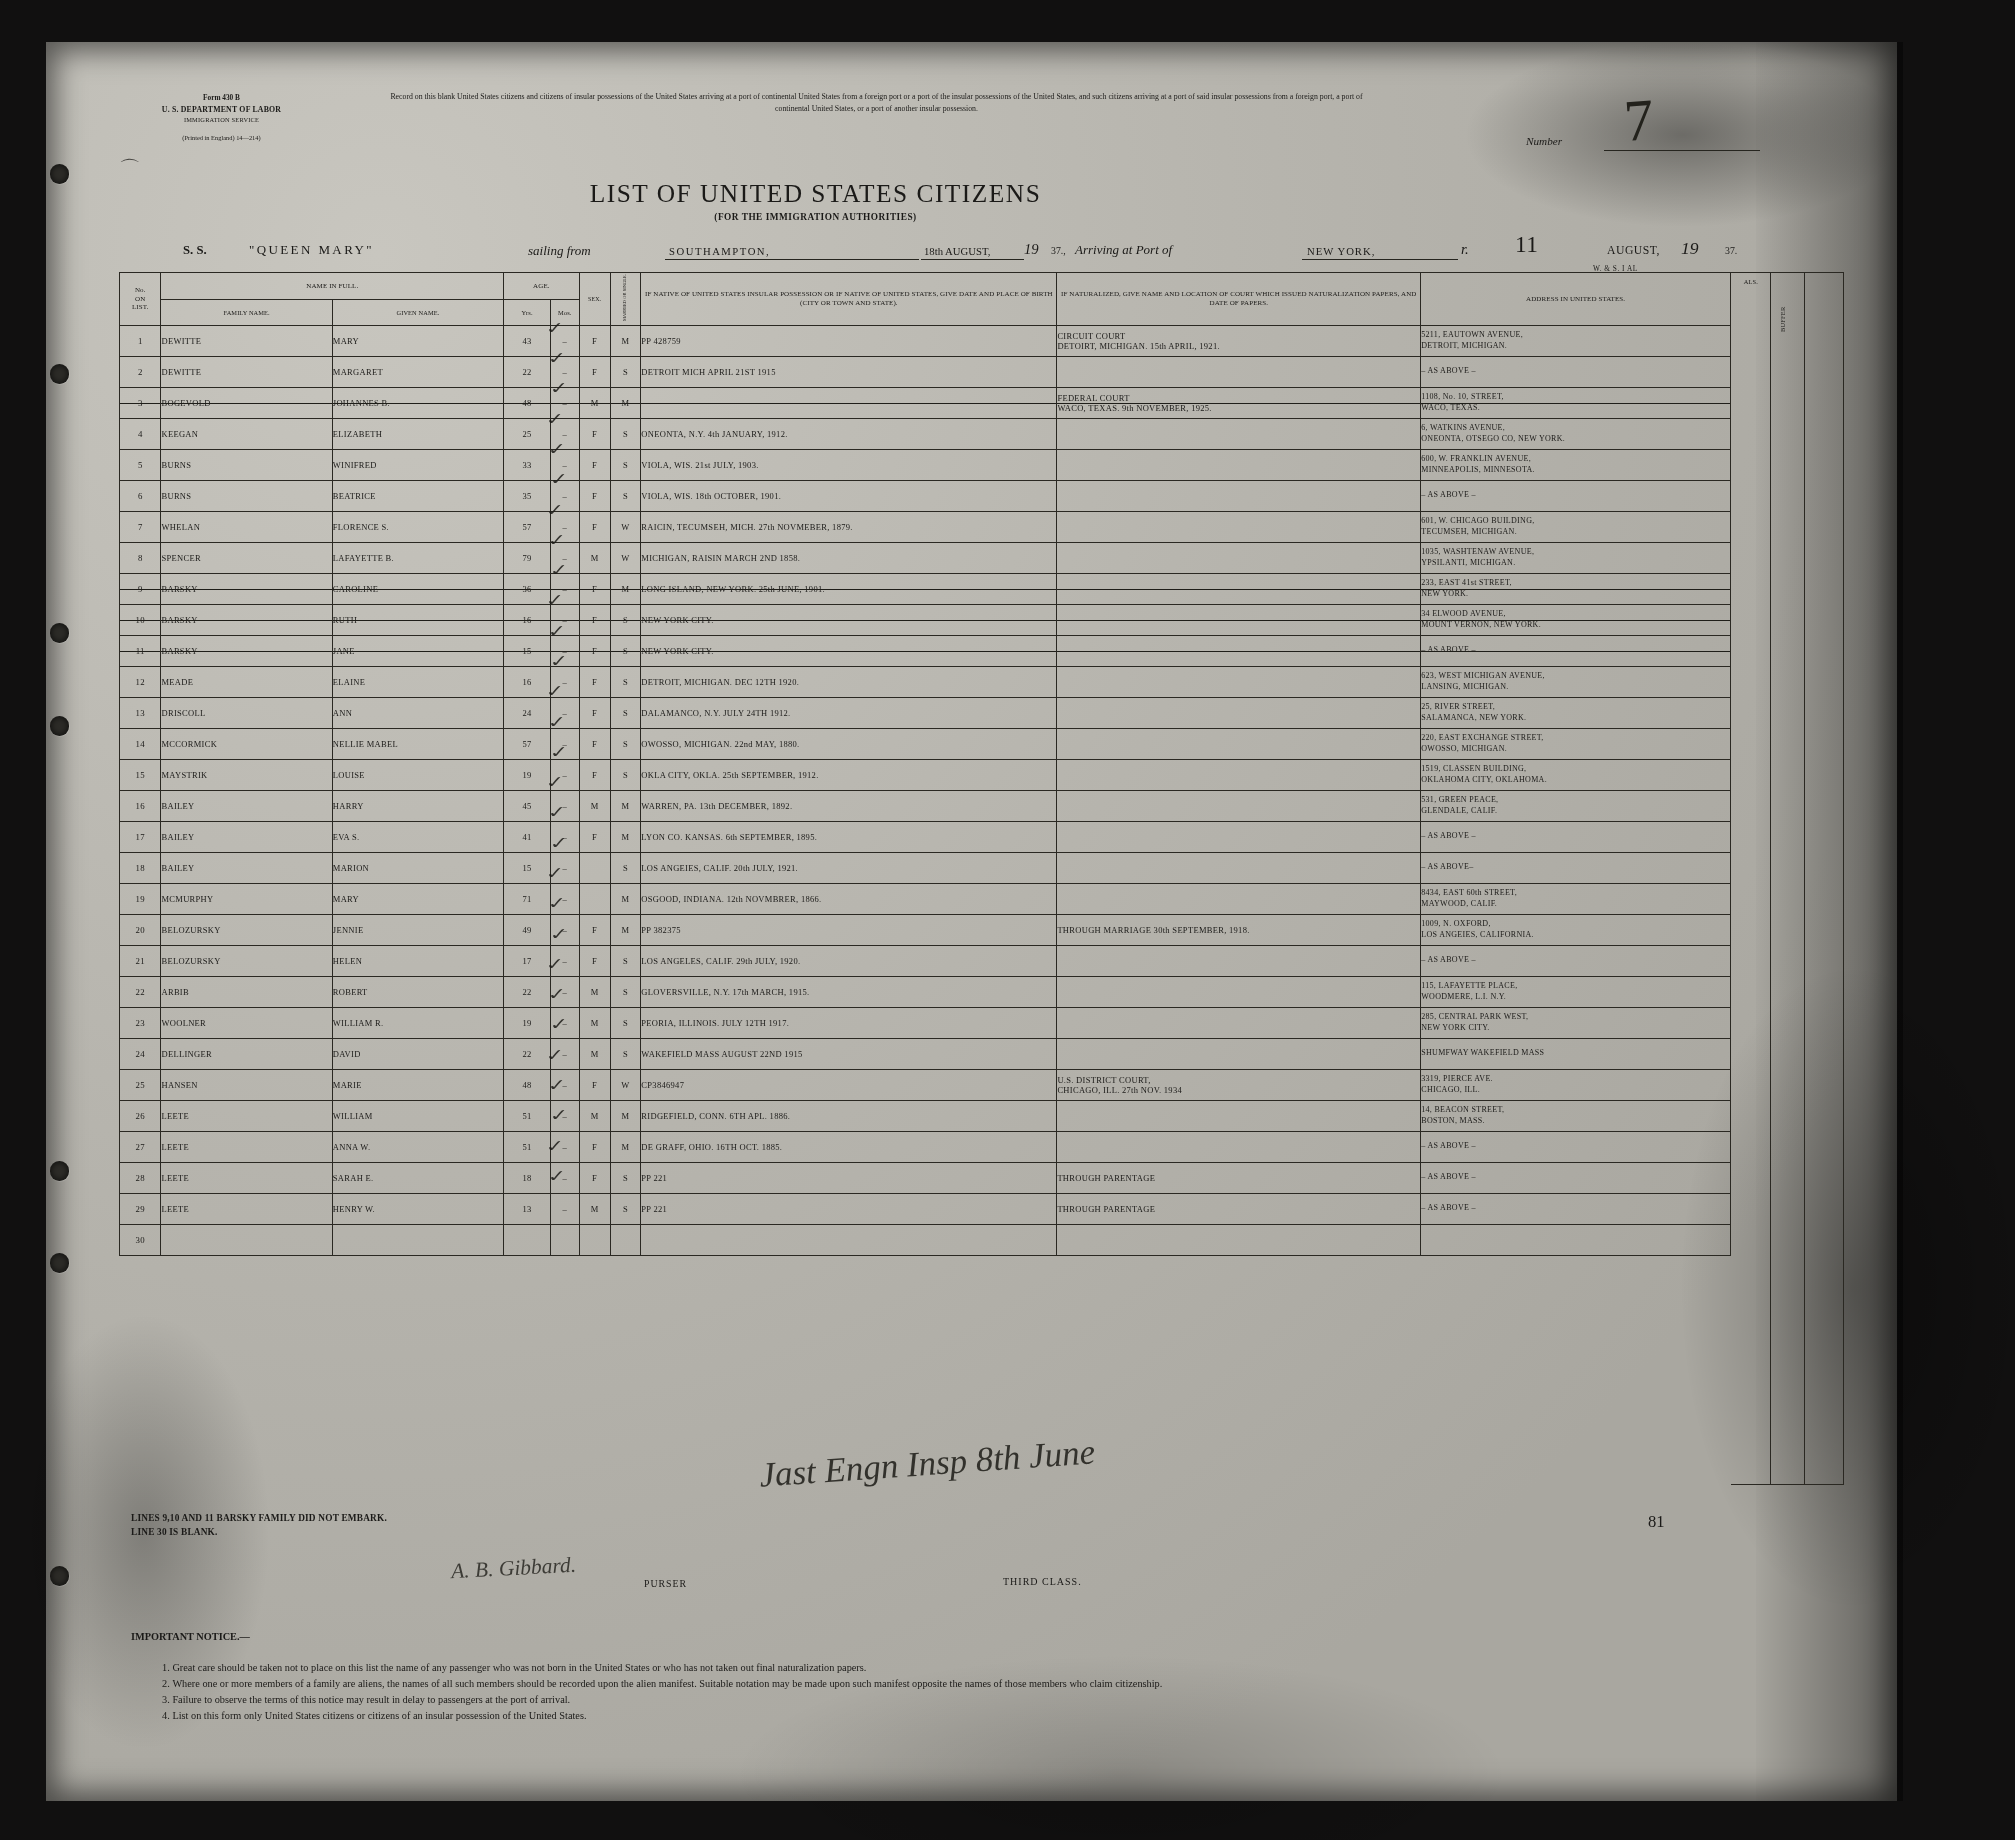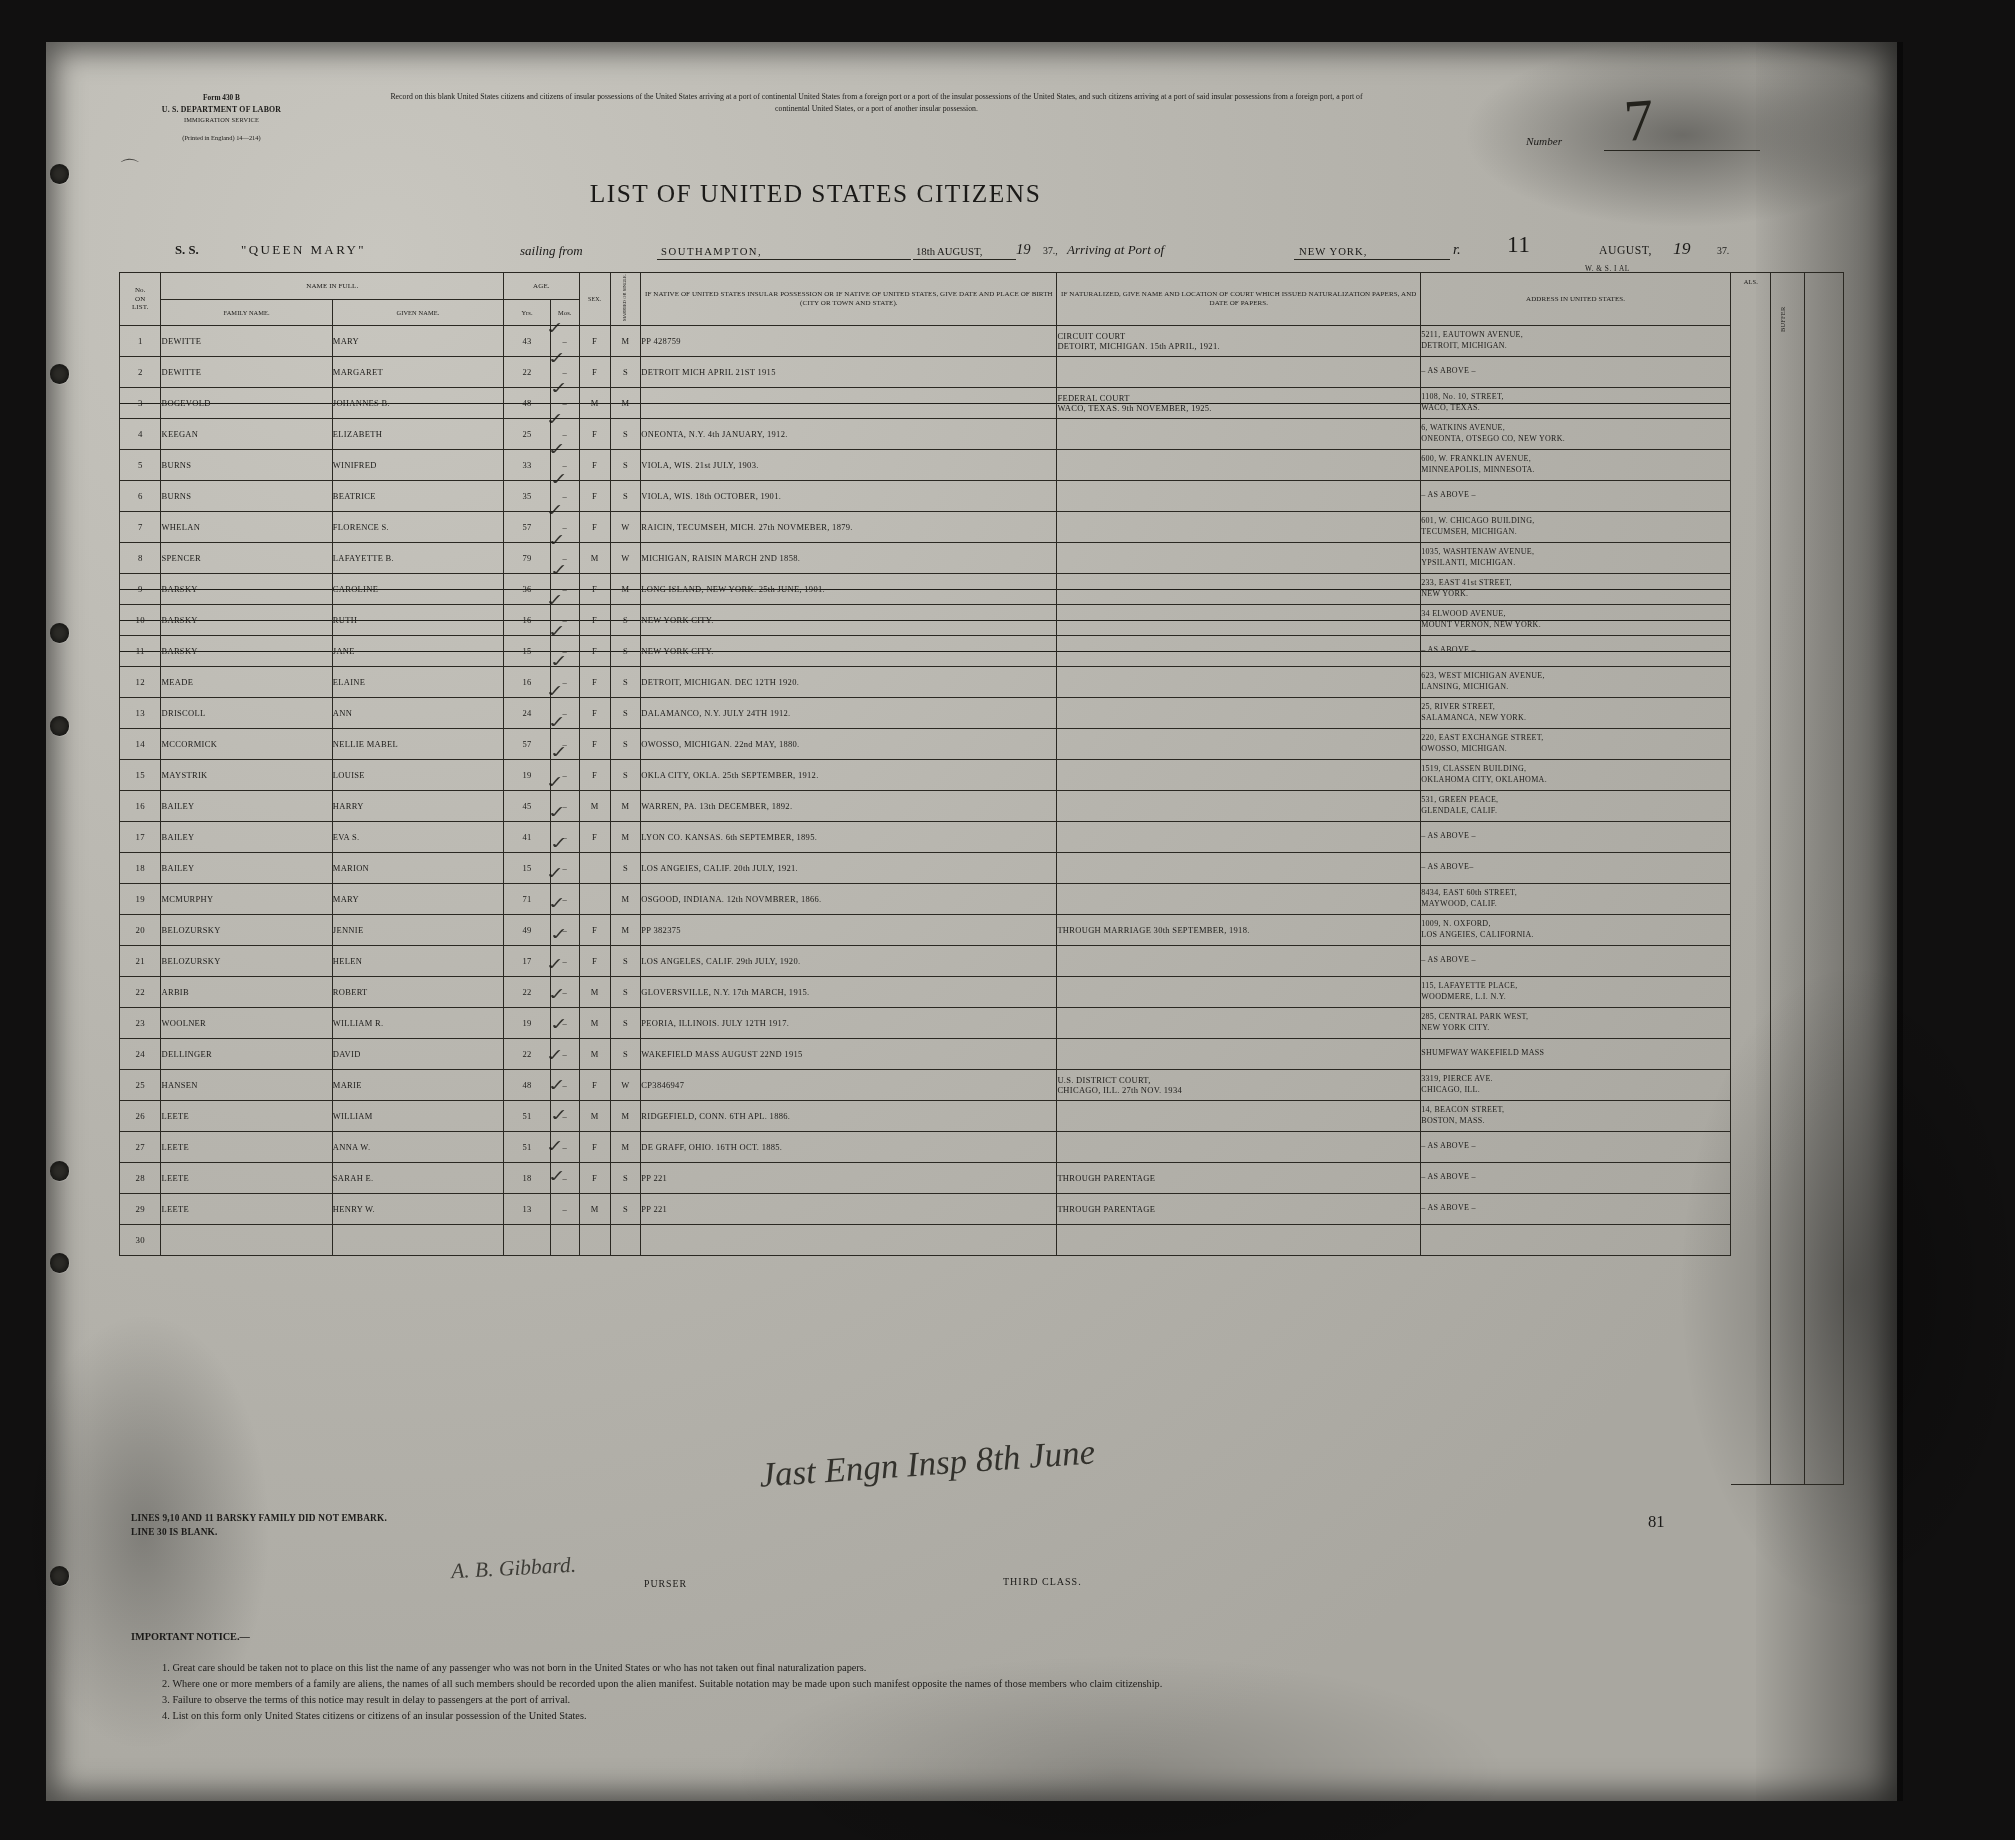--- a/index.html
+++ b/index.html
@@ -123,21 +123,21 @@
     width: 1539px;
     text-align: center;
     font-size: 9.3px;
     font-weight: bold;
     letter-spacing: 0.5px;
   }
 
   .voyline {
     position: absolute;
     top: 195px;
-    left: 0;
+    left: 8px;
     width: 1851px;
     height: 29px;
     font-size: 11.7px;
   }
   .voyline span { position: absolute; white-space: nowrap; }
   .vl-ss      { left: 129px;  top: 5.9px; font-weight: bold; font-size: 12.7px; }
   .vl-ship    { left: 195px;  top: 4.9px; font-size: 13px; letter-spacing: 2.4px; }
   .vl-sail    { left: 474px;  top: 5.9px; font-style: italic; font-size: 13px; }
   .vl-port    { left: 615px; top: 7.8px; font-size: 10.7px; letter-spacing: 1.5px; }
   .vl-date    { left: 870px; top: 7.8px; font-size: 10.7px; }
@@ -363,20 +363,21 @@
       <div class="l4">(Printed in England) 14—214)</div>
     </div>
 
     <div class="topnote">Record on this blank United States citizens and citizens of insular possessions of the United States arriving at a port of continental United States from a foreign port or a port of the insular possessions of the United States, and such citizens arriving at a port of said insular possessions from a foreign port, a port of continental United States, or a port of another insular possession.</div>
 
     <div class="numberlbl">Number</div>
     <div class="numberline"></div>
     <div class="numberval">7</div>
 
     <div class="maintitle">LIST OF UNITED STATES CITIZENS</div>
+    <div class="subtitle">(FOR THE IMMIGRATION AUTHORITIES)</div>
 
     <div class="voyline">
       <span class="vl-ss">S. S.</span>
       <span class="vl-ship">"QUEEN MARY"</span>
       <span class="vl-sail">sailing from</span>
       <span class="vl-port">SOUTHAMPTON,</span>
       <span class="vl-date">18th AUGUST,</span>
       <span class="vl-19">19</span>
       <span class="vl-yy">37.,</span>
       <span class="vl-arr">Arriving at Port of</span>

